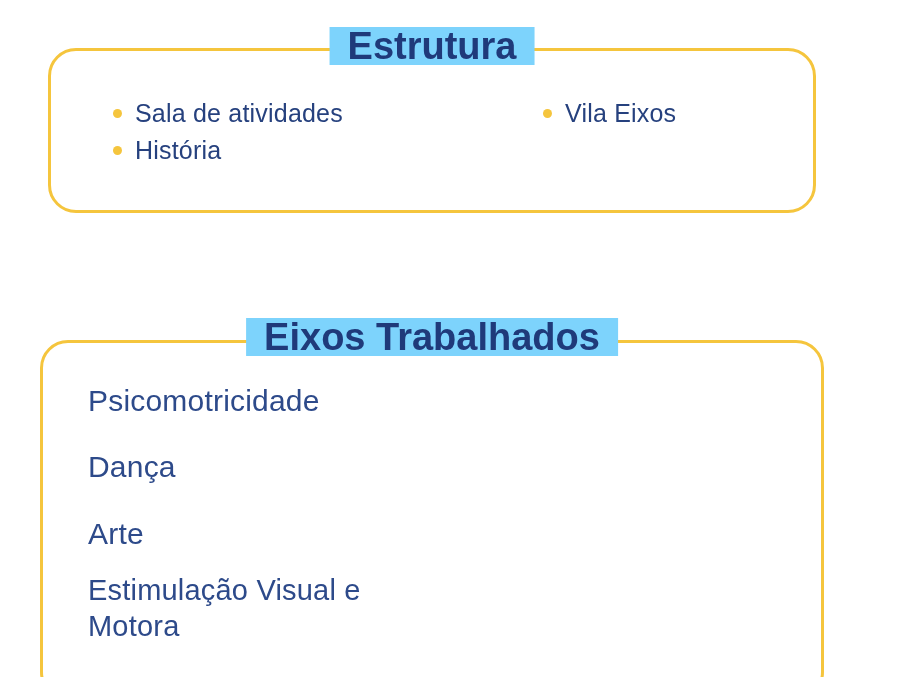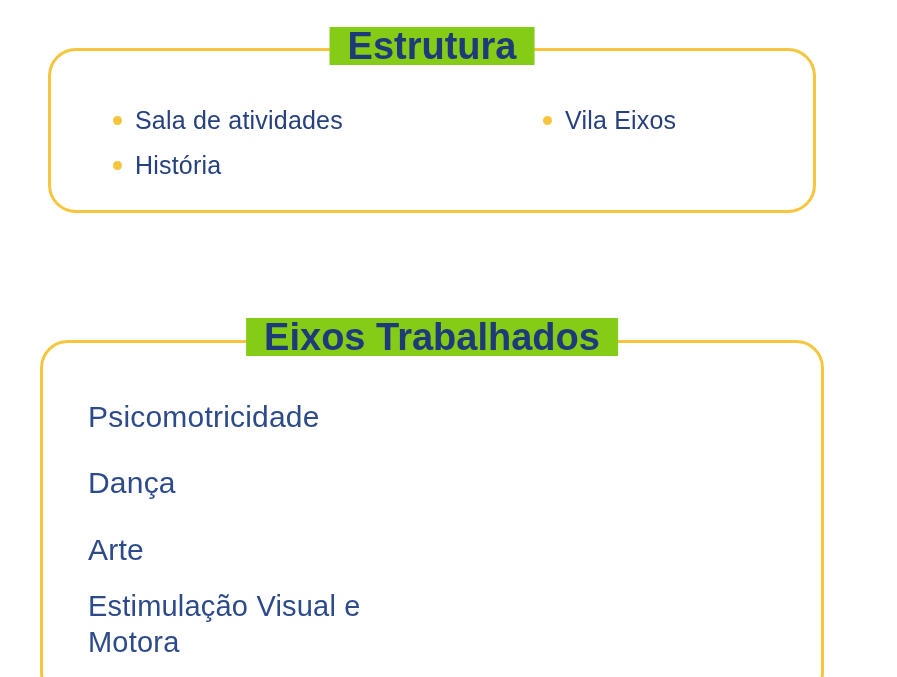--- a/index.html
+++ b/index.html
@@ -22,21 +22,21 @@
     box-sizing: border-box;
     border: 3px solid #f5c53d;
     border-radius: 28px;
     background: #ffffff;
   }
   .card-title {
     position: absolute;
     top: -26px;
     left: 50%;
     transform: translateX(-50%);
-    background: #84cc16;
+    background: #7dd3fc;
     padding: 0 18px;
     white-space: nowrap;
     font-weight: bold;
     color: #1f3a7a;
     line-height: 1;
   }
 
   
   #card-estrutura {
     left: 48px;
@@ -44,25 +44,25 @@
     width: 768px;
     height: 165px;
   }
   #card-estrutura .card-title {
     font-size: 38px;
     top: -24px;
   }
   .estrutura-grid {
     position: absolute;
     left: 62px;
-    top: 55px;
+    top: 48px;
     width: 660px;
     display: grid;
     grid-template-columns: 430px auto;
-    row-gap: 16px;
+    row-gap: 8px;
   }
   .bullet-item {
     display: flex;
     align-items: center;
     font-size: 25px;
     color: #26417e;
     letter-spacing: 0.2px;
   }
   .dot {
     width: 9px;
@@ -92,21 +92,20 @@
     display: flex;
   }
   .eixos-col-left { width: 370px; }
   .eixos-col-right { width: 330px; }
   .eixo {
     font-size: 30px;
     color: #2d4a8a;
     line-height: 1.08;
     margin-bottom: 34px;
     letter-spacing: 0.2px;
-    margin-top: 16px;
   }
   .eixo.tight { margin-bottom: 22px; }
   .eixo.bold {
     font-weight: normal;
     font-size: 29px;
     line-height: 1.25;
     margin-bottom: 0;
   }
 </style>
 </head>

